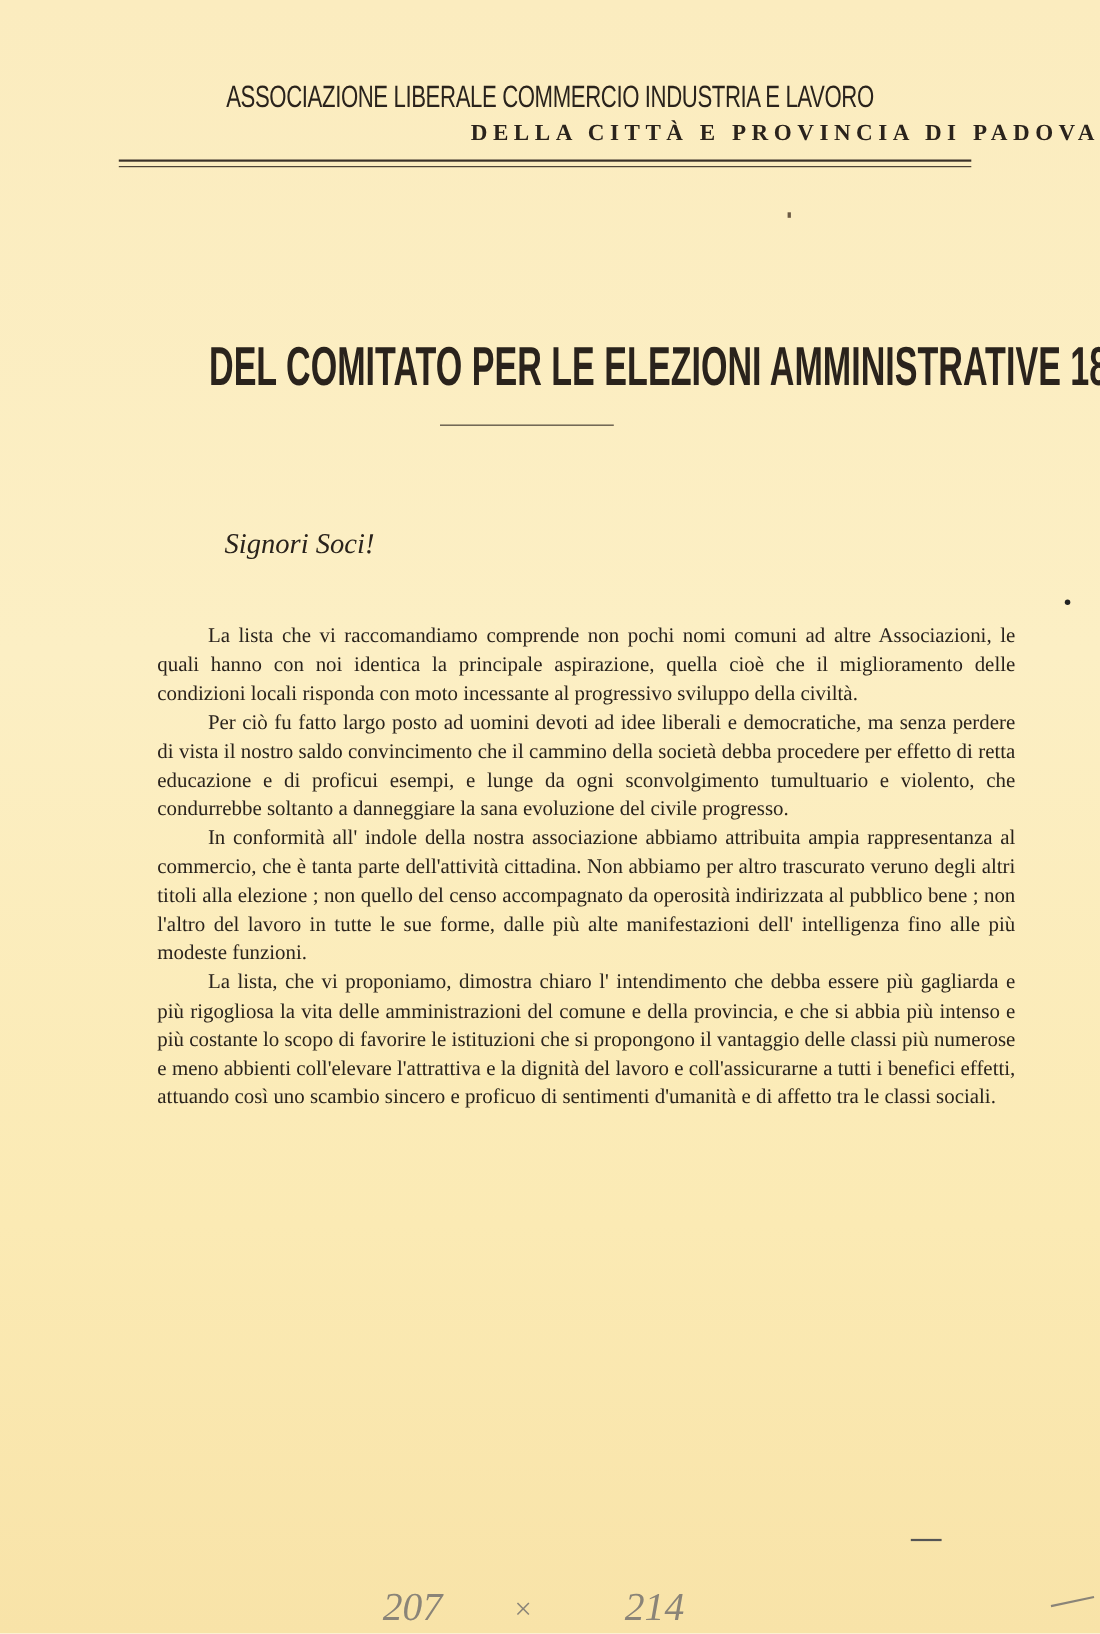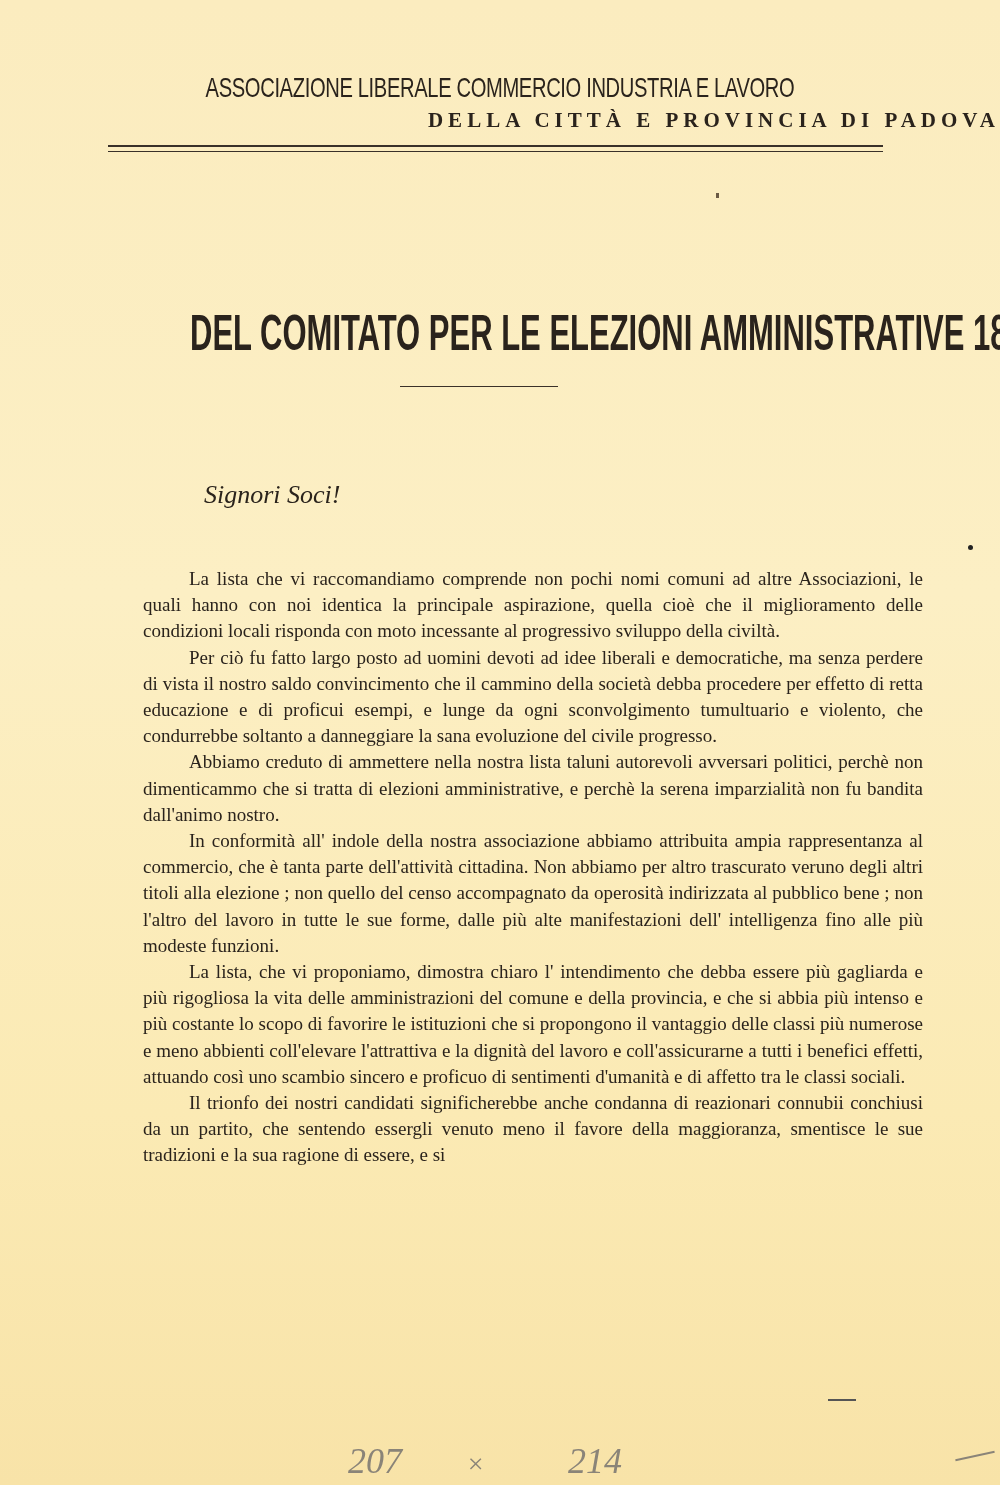--- a/index.html
+++ b/index.html
@@ -65,24 +65,22 @@
 
   <div class="subtitle">DEL COMITATO PER LE ELEZIONI AMMINISTRATIVE 1895</div>
   <div class="short-rule"></div>
 
   <div class="salutation">Signori Soci!</div>
   <div class="dot"></div>
 
   <div class="body-text">
     <p>La lista che vi raccomandiamo comprende non pochi nomi comuni ad altre Associazioni, le quali hanno con noi identica la principale aspirazione, quella cioè che il miglioramento delle condizioni locali risponda con moto incessante al progressivo sviluppo della civiltà.</p>
     <p>Per ciò fu fatto largo posto ad uomini devoti ad idee liberali e democratiche, ma senza perdere di vista il nostro saldo convincimento che il cammino della società debba procedere per effetto di retta educazione e di proficui esempi, e lunge da ogni sconvolgimento tumultuario e violento, che condurrebbe soltanto a danneggiare la sana evoluzione del civile progresso.</p>
-    <p>Abbiamo creduto di ammettere nella nostra lista taluni autorevoli avversari politici, perchè non dimenticammo che si tratta di elezioni amministrative, e perchè la serena imparzialità non fu bandita dall'animo nostro.</p>
     <p>In conformità all' indole della nostra associazione abbiamo attribuita ampia rappresentanza al commercio, che è tanta parte dell'attività cittadina. Non abbiamo per altro trascurato veruno degli altri titoli alla elezione ; non quello del censo accompagnato da operosità indirizzata al pubblico bene ; non l'altro del lavoro in tutte le sue forme, dalle più alte manifestazioni dell' intelligenza fino alle più modeste funzioni.</p>
     <p>La lista, che vi proponiamo, dimostra chiaro l' intendimento che debba essere più gagliarda e più rigogliosa la vita delle amministrazioni del comune e della provincia, e che si abbia più intenso e più costante lo scopo di favorire le istituzioni che si propongono il vantaggio delle classi più numerose e meno abbienti coll'elevare l'attrattiva e la dignità del lavoro e coll'assicurarne a tutti i benefici effetti, attuando così uno scambio sincero e proficuo di sentimenti d'umanità e di affetto tra le classi sociali.</p>
-    <p>Il trionfo dei nostri candidati significherebbe anche condanna di reazionari connubii conchiusi da un partito, che sentendo essergli venuto meno il favore della maggioranza, smentisce le sue tradizioni e la sua ragione di essere, e si</p>
   </div>
 
   <div class="dash"></div>
 
   <span class="pencil" style="left:348px;">207</span>
   <span class="pencil" style="left:466px; font-size:28px; top:1448px;">×</span>
   <span class="pencil" style="left:568px;">214</span>
   <div class="edge-mark"></div>
 </div>
 

